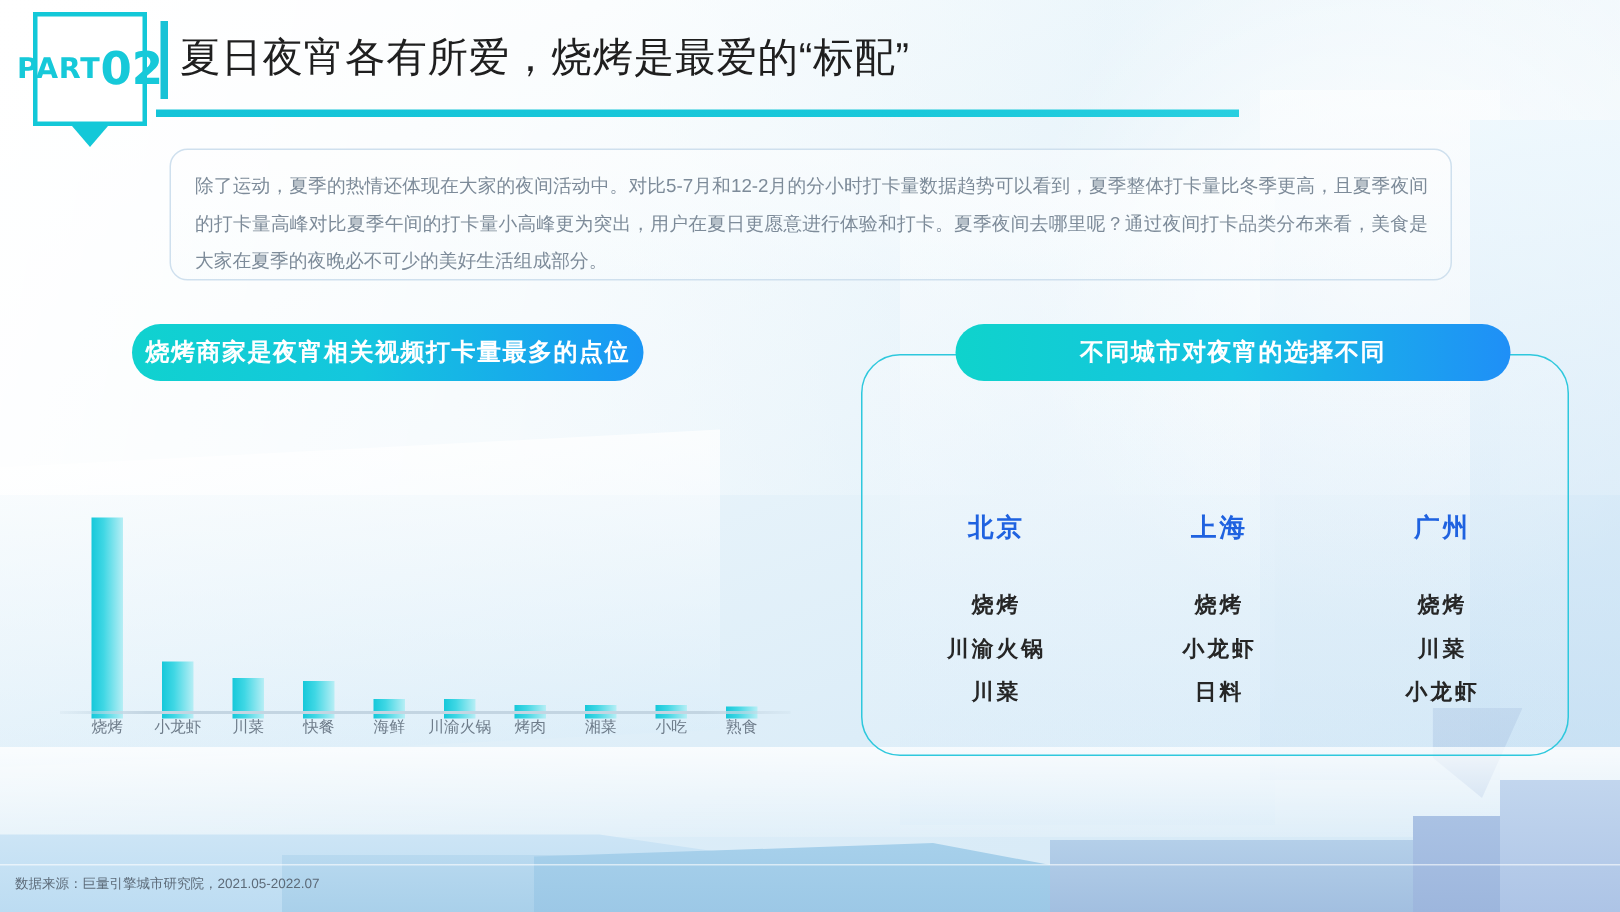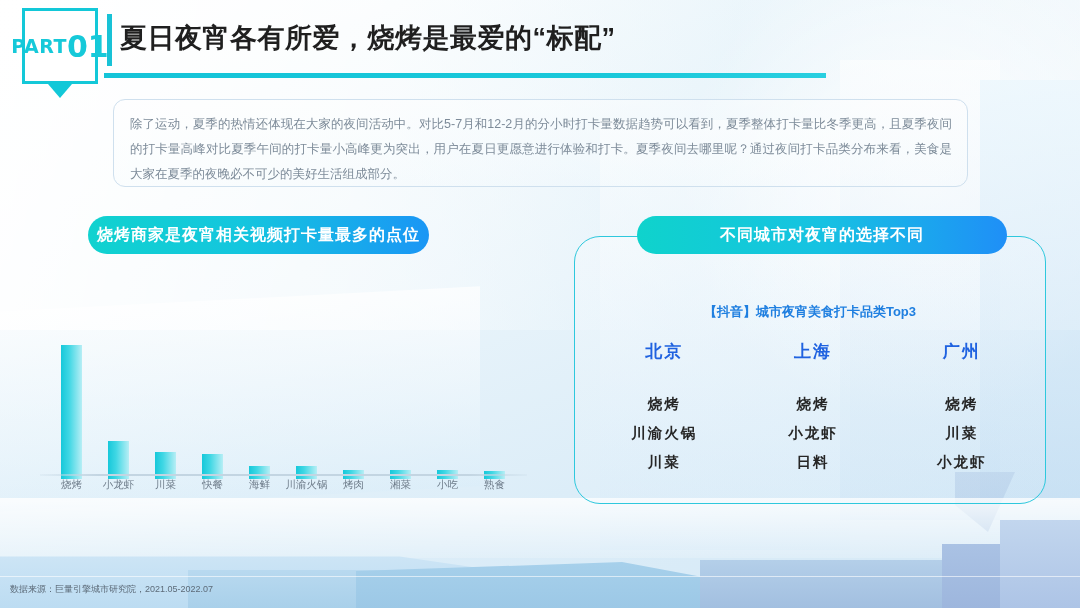--- a/index.html
+++ b/index.html
@@ -58,21 +58,21 @@
     line-height:18px;font-family:"DejaVu Sans",sans-serif;}
   .badge .p-num{font-size:30px;font-weight:bold;color:#16c9d9;line-height:27px;
     font-family:"DejaVu Sans",sans-serif;}
   .badge-tip{position:absolute;left:26px;top:76px;width:0;height:0;
     border-left:12px solid transparent;border-right:12px solid transparent;
     border-top:14px solid #13c8d8;}
 
   
   .title-bar{position:absolute;left:107px;top:14px;width:5px;height:52px;background:#18c2d6;}
   .page-title{position:absolute;left:120px;top:20px;width:760px;height:42px;
-    font-size:27px;font-weight:bold;color:#1f1f1f;letter-spacing:.5px;white-space:nowrap;}
+    font-size:27px;font-weight:normal;color:#1f1f1f;letter-spacing:.5px;white-space:nowrap;}
   .title-rule{position:absolute;left:104px;top:73px;width:722px;height:5px;
     background:linear-gradient(90deg,#14c4d8 0%,#19c8da 70%,#28cfe0 100%);}
 
   
   .para-card{position:absolute;left:113px;top:99px;width:855px;height:88px;
     border:1px solid #cfe0ee;border-radius:12px;box-sizing:border-box;
     background:linear-gradient(180deg,rgba(255,255,255,.45),rgba(245,251,254,.25));padding-left:12px;}
   .para-text{position:absolute;left:16px;top:12px;width:822px;
     font-size:12.5px;line-height:25px;color:#7d8b99;text-align:justify;}
 
@@ -135,21 +135,21 @@
   <div class="bld bldA"></div>
   <div class="bld bldB"></div>
   <div class="bld bldC"></div>
   <div class="bld bldD"></div>
   <div class="bld bldE"></div>
   <div class="bld bldF"></div>
 
   <div class="badge-wrap">
     <div class="badge">
       <div class="p-part">PART</div>
-      <div class="p-num">01</div>
+      <div class="p-num">02</div>
     </div>
     <div class="badge-tip"></div>
   </div>
 
   <div class="title-bar"></div>
   <div class="page-title">夏日夜宵各有所爱，烧烤是最爱的“标配”</div>
   <div class="title-rule"></div>
 
   <div class="para-card">
     <div class="para-text">除了运动，夏季的热情还体现在大家的夜间活动中。对比5-7月和12-2月的分小时打卡量数据趋势可以看到，夏季整体打卡量比冬季更高，且夏季夜间的打卡量高峰对比夏季午间的打卡量小高峰更为突出，用户在夏日更愿意进行体验和打卡。夏季夜间去哪里呢？通过夜间打卡品类分布来看，美食是大家在夏季的夜晚必不可少的美好生活组成部分。</div>
@@ -201,21 +201,20 @@
       <div class="xlabel">川菜</div>
       <div class="xlabel">快餐</div>
       <div class="xlabel">海鲜</div>
       <div class="xlabel">川渝火锅</div>
       <div class="xlabel">烤肉</div>
       <div class="xlabel">湘菜</div>
       <div class="xlabel">小吃</div>
       <div class="xlabel">熟食</div>
     </div>
 
-  <div class="right-title">【抖音】城市夜宵美食打卡品类Top3</div>
   <div class="city-grid">
       <div class="city-col">
         <div class="city-name">北京</div>
         <div class="city-item">烧烤</div>
         <div class="city-item">川渝火锅</div>
         <div class="city-item">川菜</div>
       </div>
       <div class="city-col">
         <div class="city-name">上海</div>
         <div class="city-item">烧烤</div>

